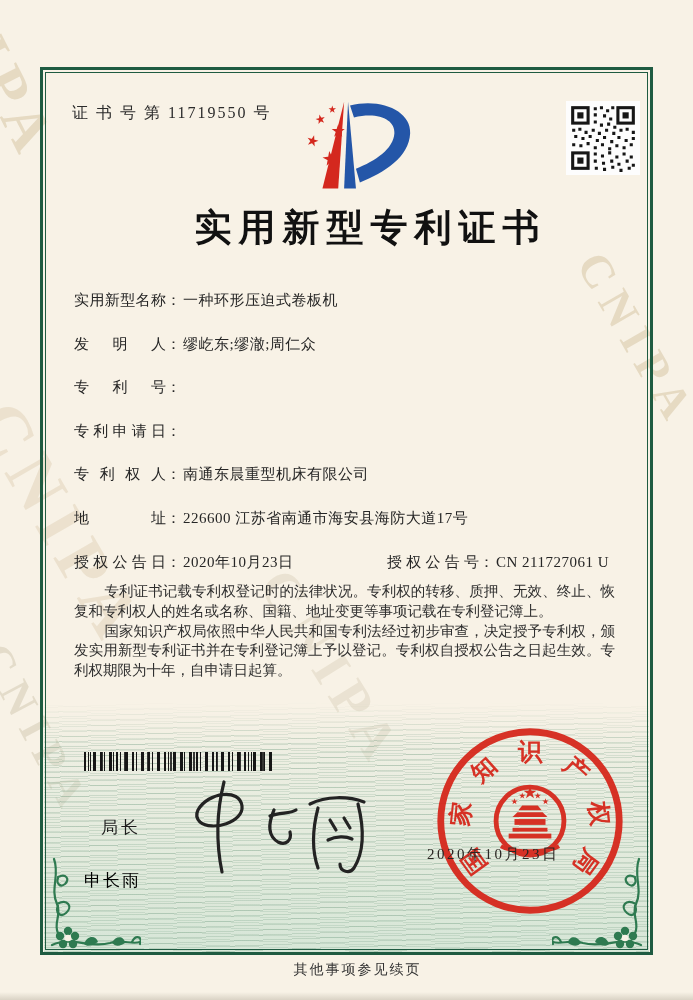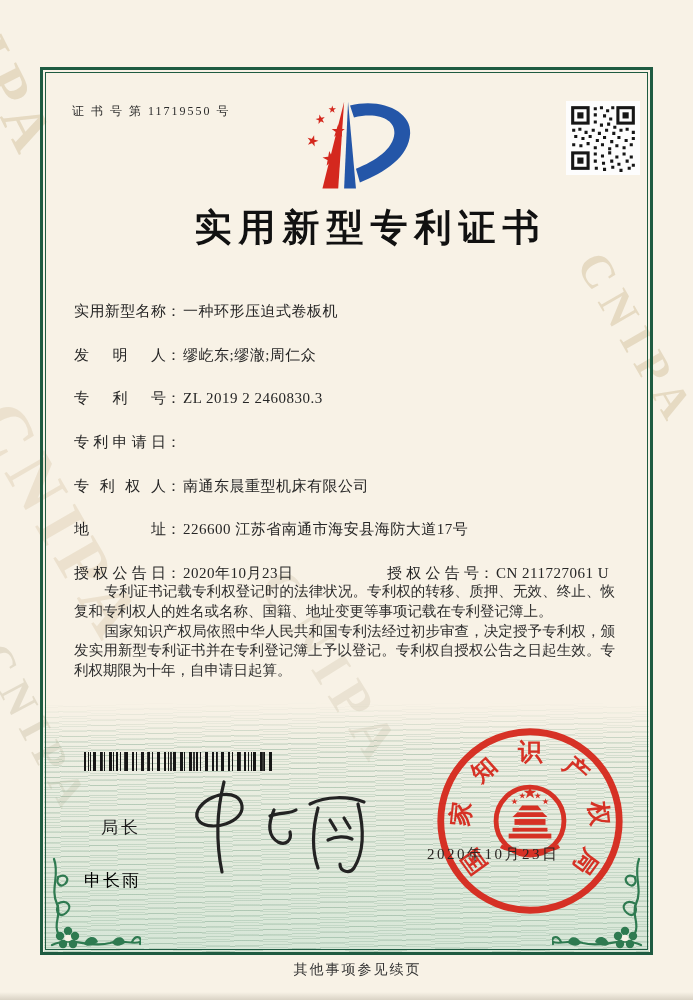--- a/index.html
+++ b/index.html
@@ -26,29 +26,29 @@
     -webkit-mask-image:linear-gradient(180deg, transparent 0, #000 45px);
             mask-image:linear-gradient(180deg, transparent 0, #000 45px); }
 
   
   .border-outer{ position:absolute; left:40px; top:67px; width:613px; height:888px;
     border:3px solid #1f5b41; z-index:3; pointer-events:none; }
   .border-inner{ position:absolute; inset:2px; border:1px solid #1f5b41; }
 
   .z{ position:absolute; z-index:4; }
 
-  .cert-no{ left:72px; top:103px; font-size:12px; letter-spacing:2px; color:#2b2b2b; }
+  .cert-no{ left:72px; top:103px; font-size:16px; letter-spacing:2px; color:#2b2b2b; }
   .logo{ left:283px; top:97px; width:138px; height:100px; }
   .qr{ left:566px; top:101px; width:74px; height:74px; }
 
   .title{ left:0; right:0; top:203px; text-align:center; font-size:37px; font-weight:700;
           letter-spacing:7px; color:#111;padding-left:48px; }
 
   .fields{ left:74px; top:290px; width:541px; font-size:15px; color:#262626; }
-  .frow{ display:flex; height:43.6px; line-height:21px; align-items:center; }
+  .frow{ display:flex; height:43.6px; line-height:21px; align-items:flex-start; }
   .flabel{ display:inline-block; width:92px; text-align:justify; text-align-last:justify;
            text-justify:inter-character; }
   .fcolon{ width:17px; }
   .fvalue{ flex:1; letter-spacing:0.5px; }
   .gval1{ width:172px; letter-spacing:0.5px; }
   .flabel2{ display:inline-block; width:92px; margin-left:32px; text-align:justify;
             text-align-last:justify; text-justify:inter-character; }
 
   .paras{ left:74px; top:582px; width:541px; font-size:14.5px; line-height:19.8px;
           text-align:justify; color:#2e2e2e; }
@@ -143,21 +143,20 @@
       <span class="fvalue">一种环形压迫式卷板机</span>
     </div>
     <div class="frow">
       <span class="flabel">发　明　人</span>
       <span class="fcolon">：</span>
       <span class="fvalue">缪屹东;缪澈;周仁众</span>
     </div>
     <div class="frow">
       <span class="flabel">专　利　号</span>
       <span class="fcolon">：</span>
-      <span class="fvalue">ZL 2019 2 2460830.3</span>
     </div>
     <div class="frow">
       <span class="flabel">专利申请日</span>
       <span class="fcolon">：</span>
     </div>
     <div class="frow">
       <span class="flabel">专 利 权 人</span>
       <span class="fcolon">：</span>
       <span class="fvalue">南通东晨重型机床有限公司</span>
     </div>

